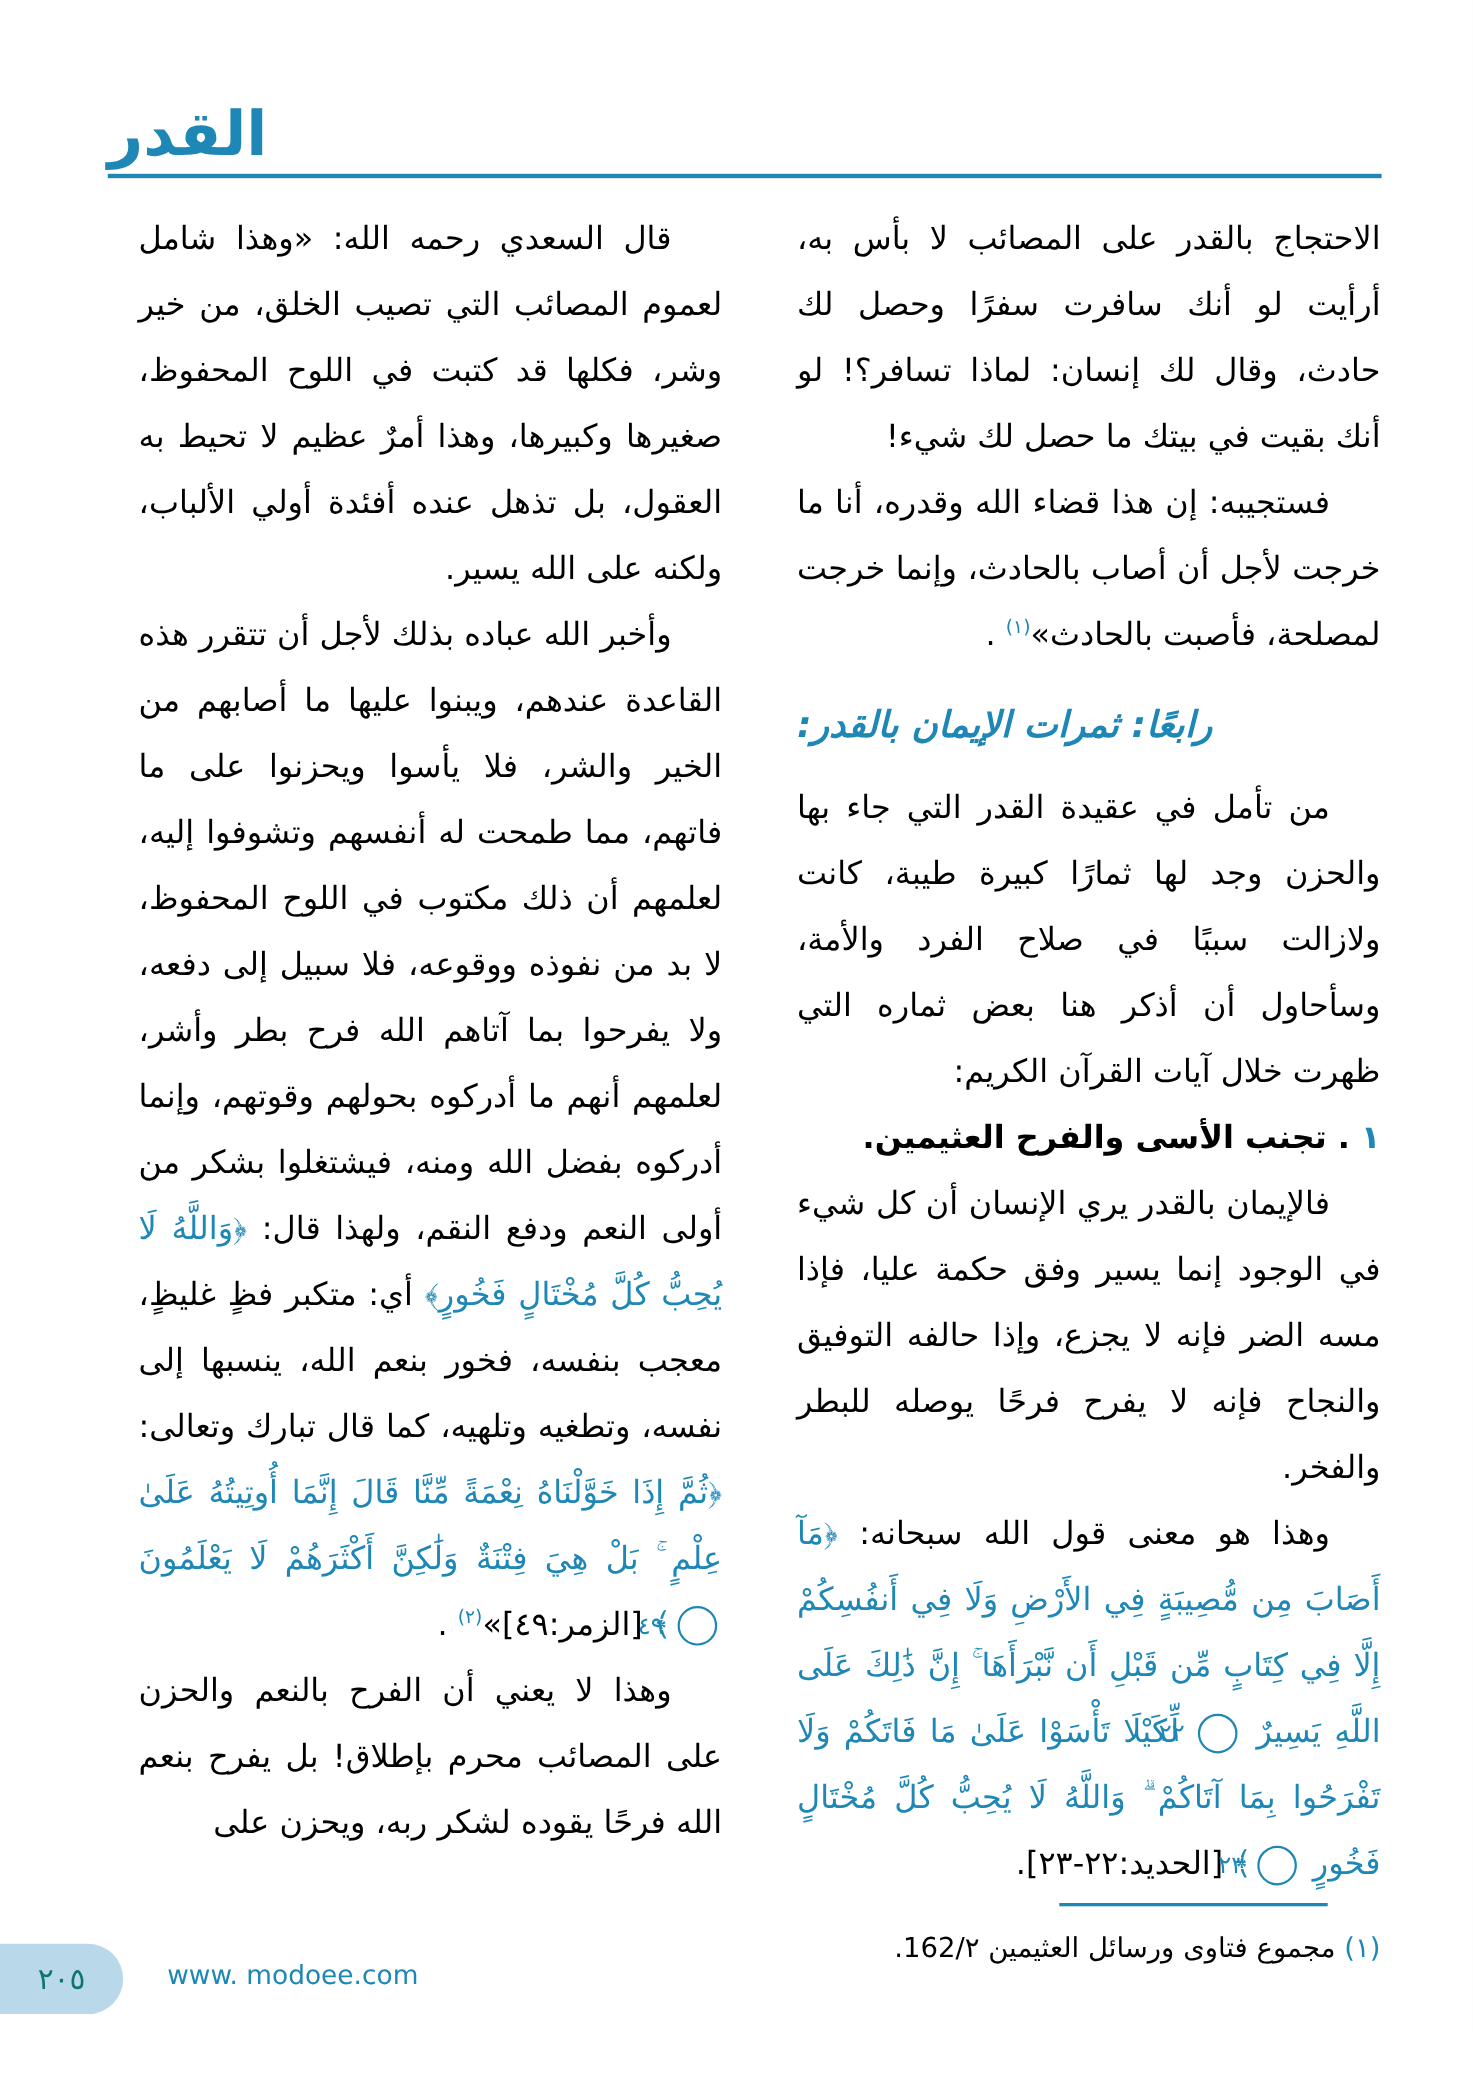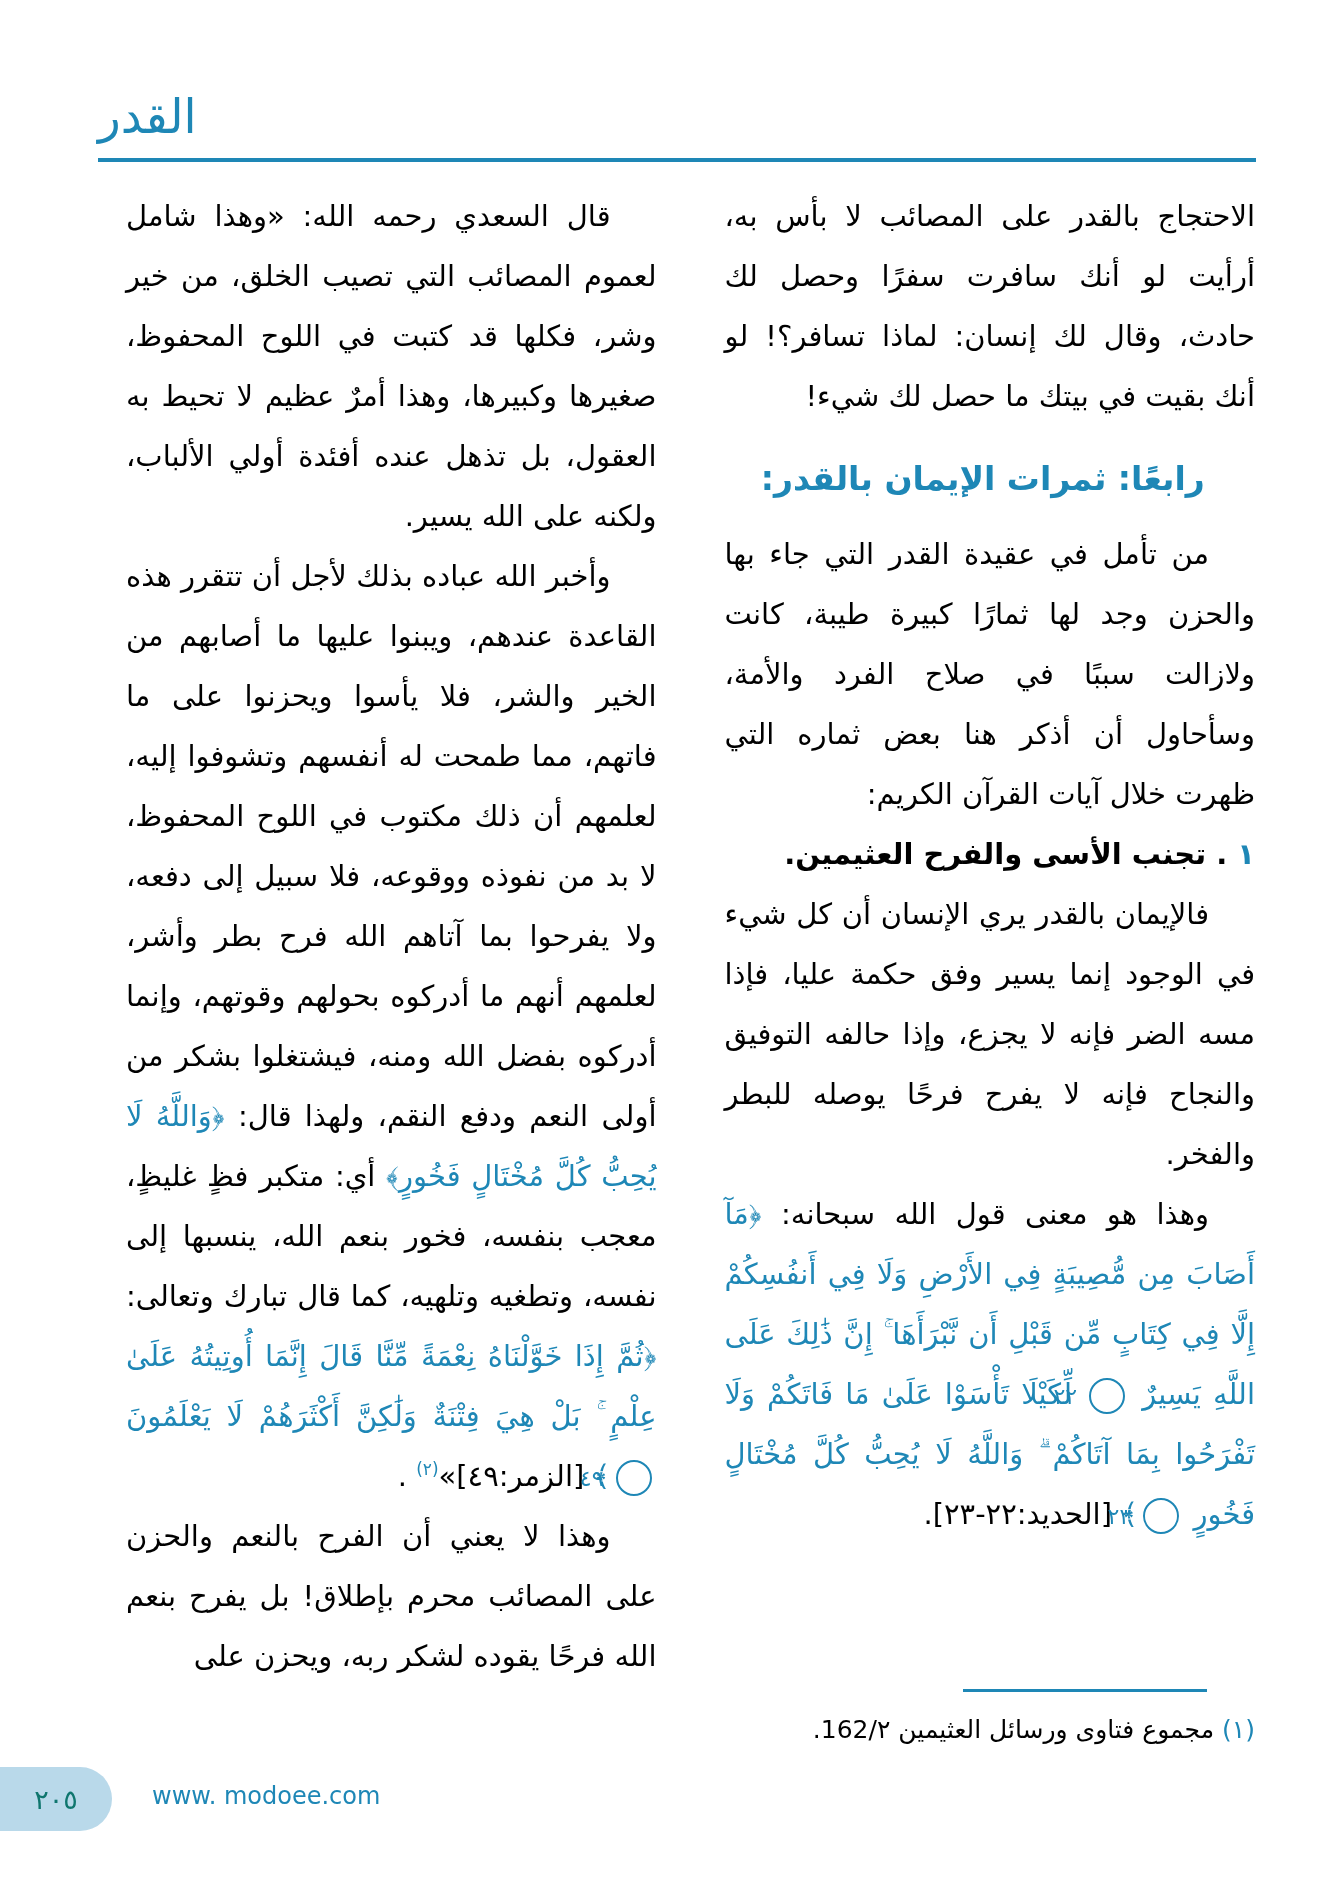--- a/index.html
+++ b/index.html
@@ -12,21 +12,21 @@
     width:1339px;height:1890px;
     margin:0 auto;
     background:#ffffff;
     font-family:"DejaVu Sans", sans-serif;
     color:#000;
     overflow:hidden;
   }
   .header-title{
     position:absolute;top:84px;left:98px;
     color:var(--accent);
-    font-size:47px;font-weight:normal;
+    font-size:56px;font-weight:bold;
     line-height:1.4;
   }
   .header-rule{
     position:absolute;top:158px;left:98px;right:83px;height:4px;
     background:var(--accent);
   }
   .content{
     position:absolute;top:186px;left:88px;right:84px;bottom:138px;
     display:flex;flex-direction:row;gap:30px;
     direction:rtl;
@@ -36,23 +36,24 @@
   .block{
     margin:0;
     font-size:29px;line-height:60px;
     text-align:justify;
     font-weight:normal;
   }
   .block.indent{text-indent:46px;}
   h2.block{
     color:var(--accent);
     font-size:33px;font-weight:bold;
-    text-align:center;text-indent:14px;
+    text-align:left;text-indent:14px;
     margin:22px 0 14px 0;
     line-height:62px;
+    font-style:italic;
   }
   h3.block{font-weight:bold;}
   .accent{color:var(--accent);}
   .bold{font-weight:bold;}
   .sup{
     vertical-align:super;
     font-size:17px;line-height:0;
   }
   .ayah{
     display:inline-block;
@@ -95,20 +96,21 @@
 
 <div class="page">
 
   <div class="header-title">القدر</div>
   <div class="header-rule"></div>
 
   <div class="content">
     <div class="col">
       <div class="col-body">
           <p class="block"><span>الاحتجاج بالقدر على المصائب لا بأس به، أرأيت لو أنك سافرت سفرًا وحصل لك حادث، وقال لك إنسان: لماذا تسافر؟! لو أنك بقيت في بيتك ما حصل لك شيء!</span></p>
+          <p class="block indent"><span>فستجيبه: إن هذا قضاء الله وقدره، أنا ما خرجت لأجل أن أصاب بالحادث، وإنما خرجت لمصلحة، فأصبت بالحادث»</span><span class="accent sup">(١)</span><span> .</span></p>
           <h2 class="block"><span>رابعًا: ثمرات الإيمان بالقدر:</span></h2>
           <p class="block indent"><span>من تأمل في عقيدة القدر التي جاء بها والحزن وجد لها ثمارًا كبيرة طيبة، كانت ولازالت سببًا في صلاح الفرد والأمة، وسأحاول أن أذكر هنا بعض ثماره التي ظهرت خلال آيات القرآن الكريم:</span></p>
           <h3 class="block"><span class="accent bold">١</span><span class="bold"> . تجنب الأسى والفرح العثيمين.</span></h3>
           <p class="block indent"><span>فالإيمان بالقدر يري الإنسان أن كل شيء في الوجود إنما يسير وفق حكمة عليا، فإذا مسه الضر فإنه لا يجزع، وإذا حالفه التوفيق والنجاح فإنه لا يفرح فرحًا يوصله للبطر والفخر.</span></p>
           <p class="block indent"><span>وهذا هو معنى قول الله سبحانه: </span><span class="accent">﴿مَآ أَصَابَ مِن مُّصِيبَةٍ فِي الأَرْضِ وَلَا فِي أَنفُسِكُمْ إِلَّا فِي كِتَابٍ مِّن قَبْلِ أَن نَّبْرَأَهَا ۚ إِنَّ ذَٰلِكَ عَلَى اللَّهِ يَسِيرٌ </span><span class="ayah">٢٢</span><span class="accent"> لِّكَيْلَا تَأْسَوْا عَلَىٰ مَا فَاتَكُمْ وَلَا تَفْرَحُوا بِمَا آتَاكُمْ ۗ وَاللَّهُ لَا يُحِبُّ كُلَّ مُخْتَالٍ فَخُورٍ </span><span class="ayah">٢٣</span><span class="accent">﴾</span><span> [الحديد:٢٢-٢٣].</span></p>
         </div>
       <div class="footnote-area">
         <div class="footnote-divider"></div>
         <p class="footnote-text"><span class="accent">(١)</span><span>  مجموع فتاوى ورسائل العثيمين 162/٢.</span></p>
       </div>

